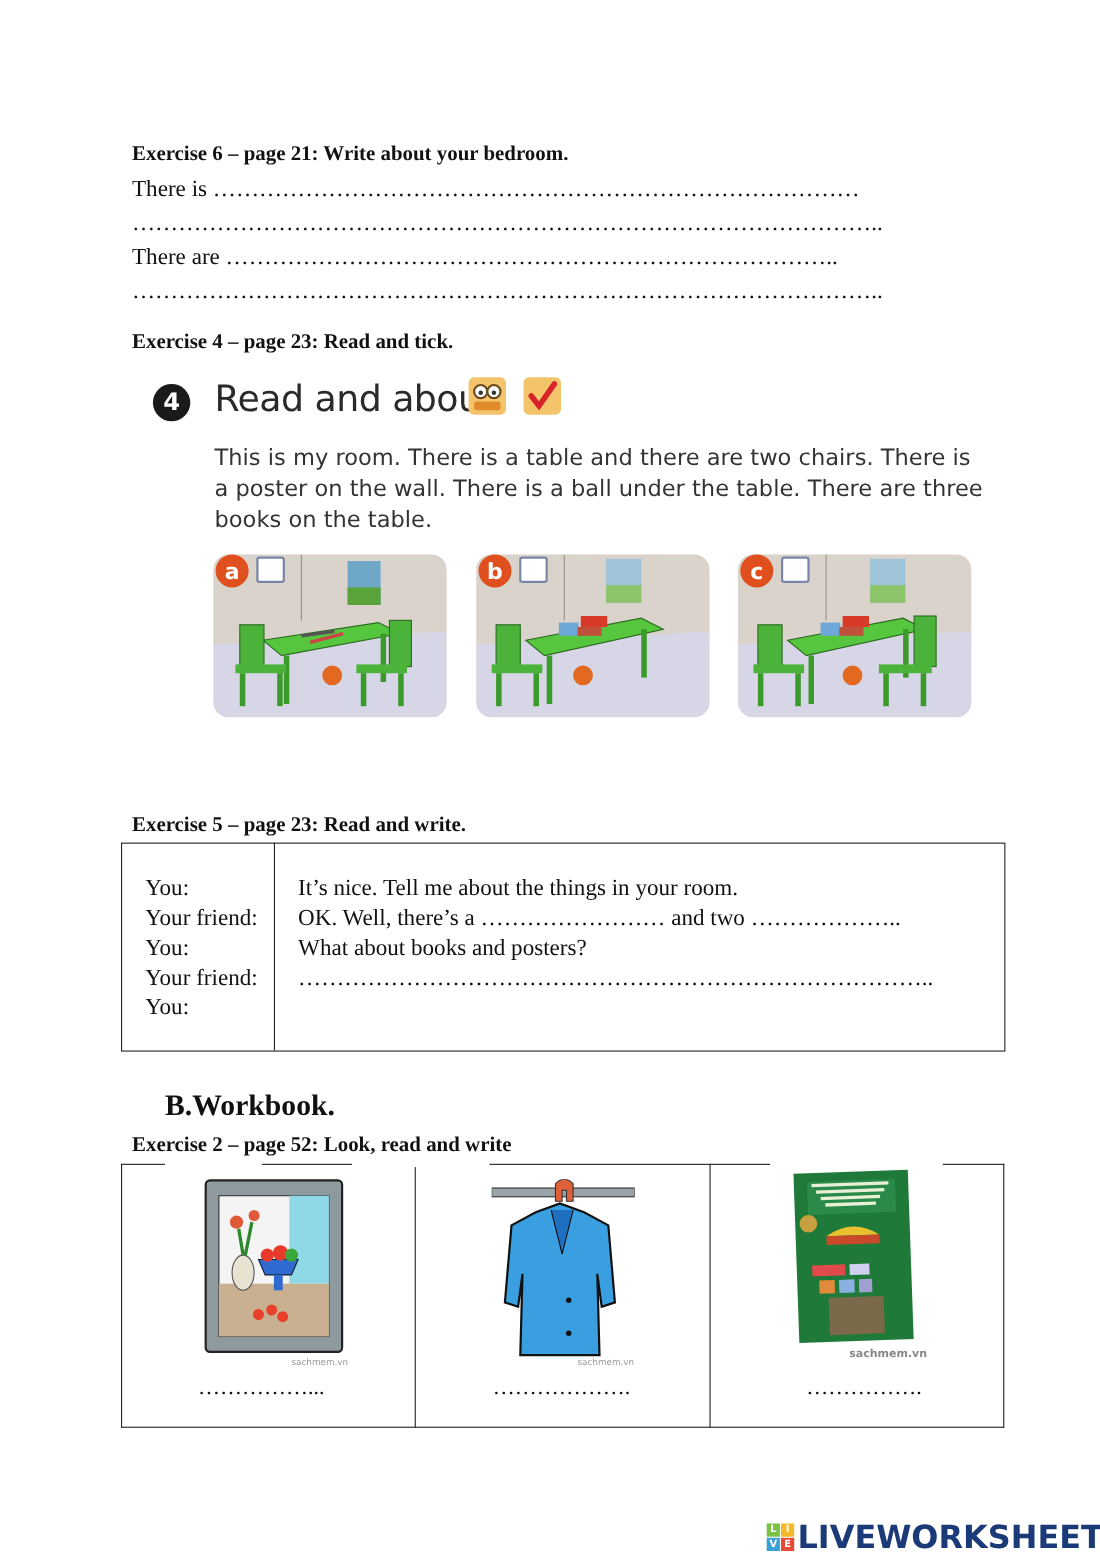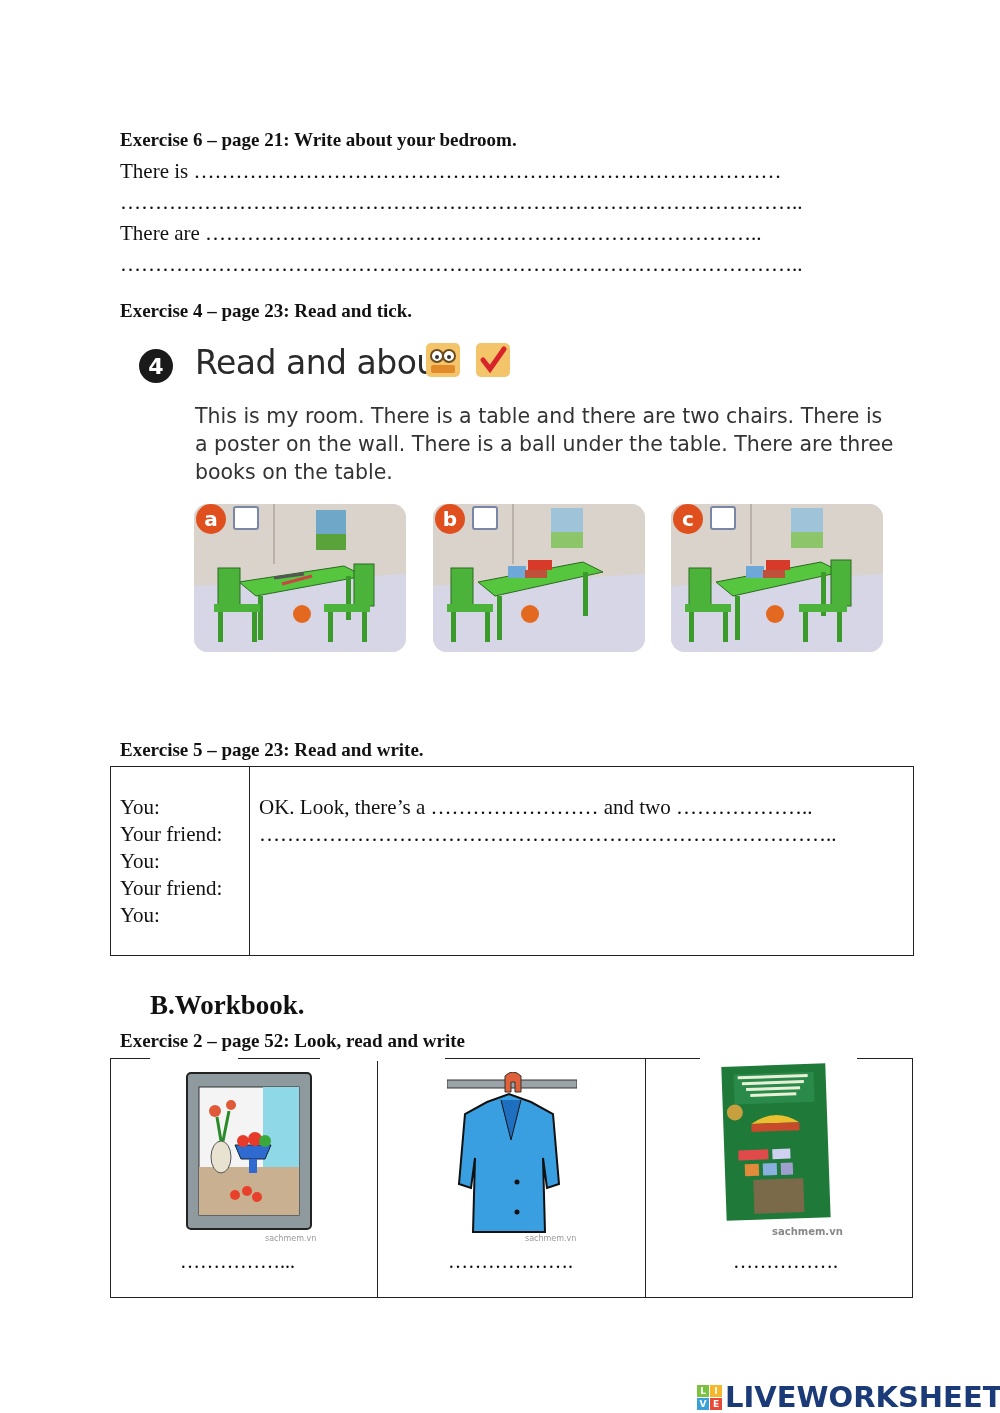--- a/index.html
+++ b/index.html
@@ -11,21 +11,21 @@
   .tb-title{font-family:"DejaVu Sans","Liberation Sans",sans-serif;font-size:33px;color:#2a2a2a;letter-spacing:-0.5px;}
   .tb-num{width:34px;height:34px;border-radius:50%;background:#1a1a1a;color:#fff;font-family:"DejaVu Sans",sans-serif;font-weight:bold;font-size:22px;display:flex;align-items:center;justify-content:center;}
   .tb-text{font-family:"DejaVu Sans","Liberation Sans",sans-serif;font-size:20.5px;line-height:28px;color:#333;width:700px;}
   .icon-box{width:34px;height:34px;border-radius:5px;background:#f3c46a;}
   .scene{width:212px;height:148px;border-radius:14px;overflow:hidden;background:#ddd6cf;}
   .letter{width:30px;height:30px;border-radius:50%;background:#e0501f;color:#fff;font-family:"DejaVu Sans",sans-serif;font-weight:bold;font-size:20px;display:flex;align-items:center;justify-content:center;}
   .tick{width:26px;height:24px;background:#fff;border:2px solid #7a86a8;border-radius:3px;box-sizing:border-box;}
   
   .dlg{border:1px solid #222;}
   .dlg-div{background:#222;width:1px;}
-  .dlg-row{font-size:21px;line-height:27px;white-space:nowrap;}
+  .dlg-row{font-size:21px;line-height:27px;white-space:nowrap;margin-left:12px;}
   .dots{font-size:20px;letter-spacing:0;}
   .logo{font-family:"DejaVu Sans","Liberation Sans",sans-serif;font-weight:bold;font-size:29px;color:#1b3a78;letter-spacing:0;}
 </style>
 </head>
 <body>
 
 <div class="abs h" style="left:120px;top:128px;">Exercise 6 – page 21: Write about your bedroom.</div>
 <div class="abs line" style="left:120px;top:159px;">There is …………………………………………………………………………</div>
 <div class="abs line" style="left:120px;top:190px;">……………………………………………………………………………………..</div>
 <div class="abs line" style="left:120px;top:221px;">There are ……………………………………………………………………..</div>
@@ -135,21 +135,23 @@
 <div class="abs dlg-div" style="left:249px;top:766px;height:189px;"></div>
 
 <div class="abs" style="left:120px;top:794px;">
   <div class="dlg-row">You:</div>
   <div class="dlg-row">Your friend:</div>
   <div class="dlg-row">You:</div>
   <div class="dlg-row">Your friend:</div>
   <div class="dlg-row">You:</div>
 </div>
 <div class="abs" style="left:259px;top:794px;">
-  <div class="dlg-row">OK. Look, there’s a …………………… and two ………………..</div>
+  <div class="dlg-row">It’s nice. Tell me about the things in your room.</div>
+  <div class="dlg-row">OK. Well, there’s a …………………… and two ………………..</div>
+  <div class="dlg-row">What about books and posters?</div>
   <div class="dlg-row">………………………………………………………………………..</div>
 </div>
 
 <div class="abs" style="left:150px;top:990px;font-weight:bold;font-size:27px;line-height:30px;">B.Workbook.</div>
 <div class="abs h" style="left:120px;top:1029px;">Exercise 2 – page 52: Look, read and write</div>
 
 <div class="abs" style="left:110px;top:1058px;width:803px;height:1px;background:#222;"></div>
 <div class="abs" style="left:110px;top:1058px;width:1px;height:240px;background:#222;"></div>
 <div class="abs" style="left:912px;top:1058px;width:1px;height:240px;background:#222;"></div>
 <div class="abs" style="left:110px;top:1297px;width:803px;height:1px;background:#222;"></div>

